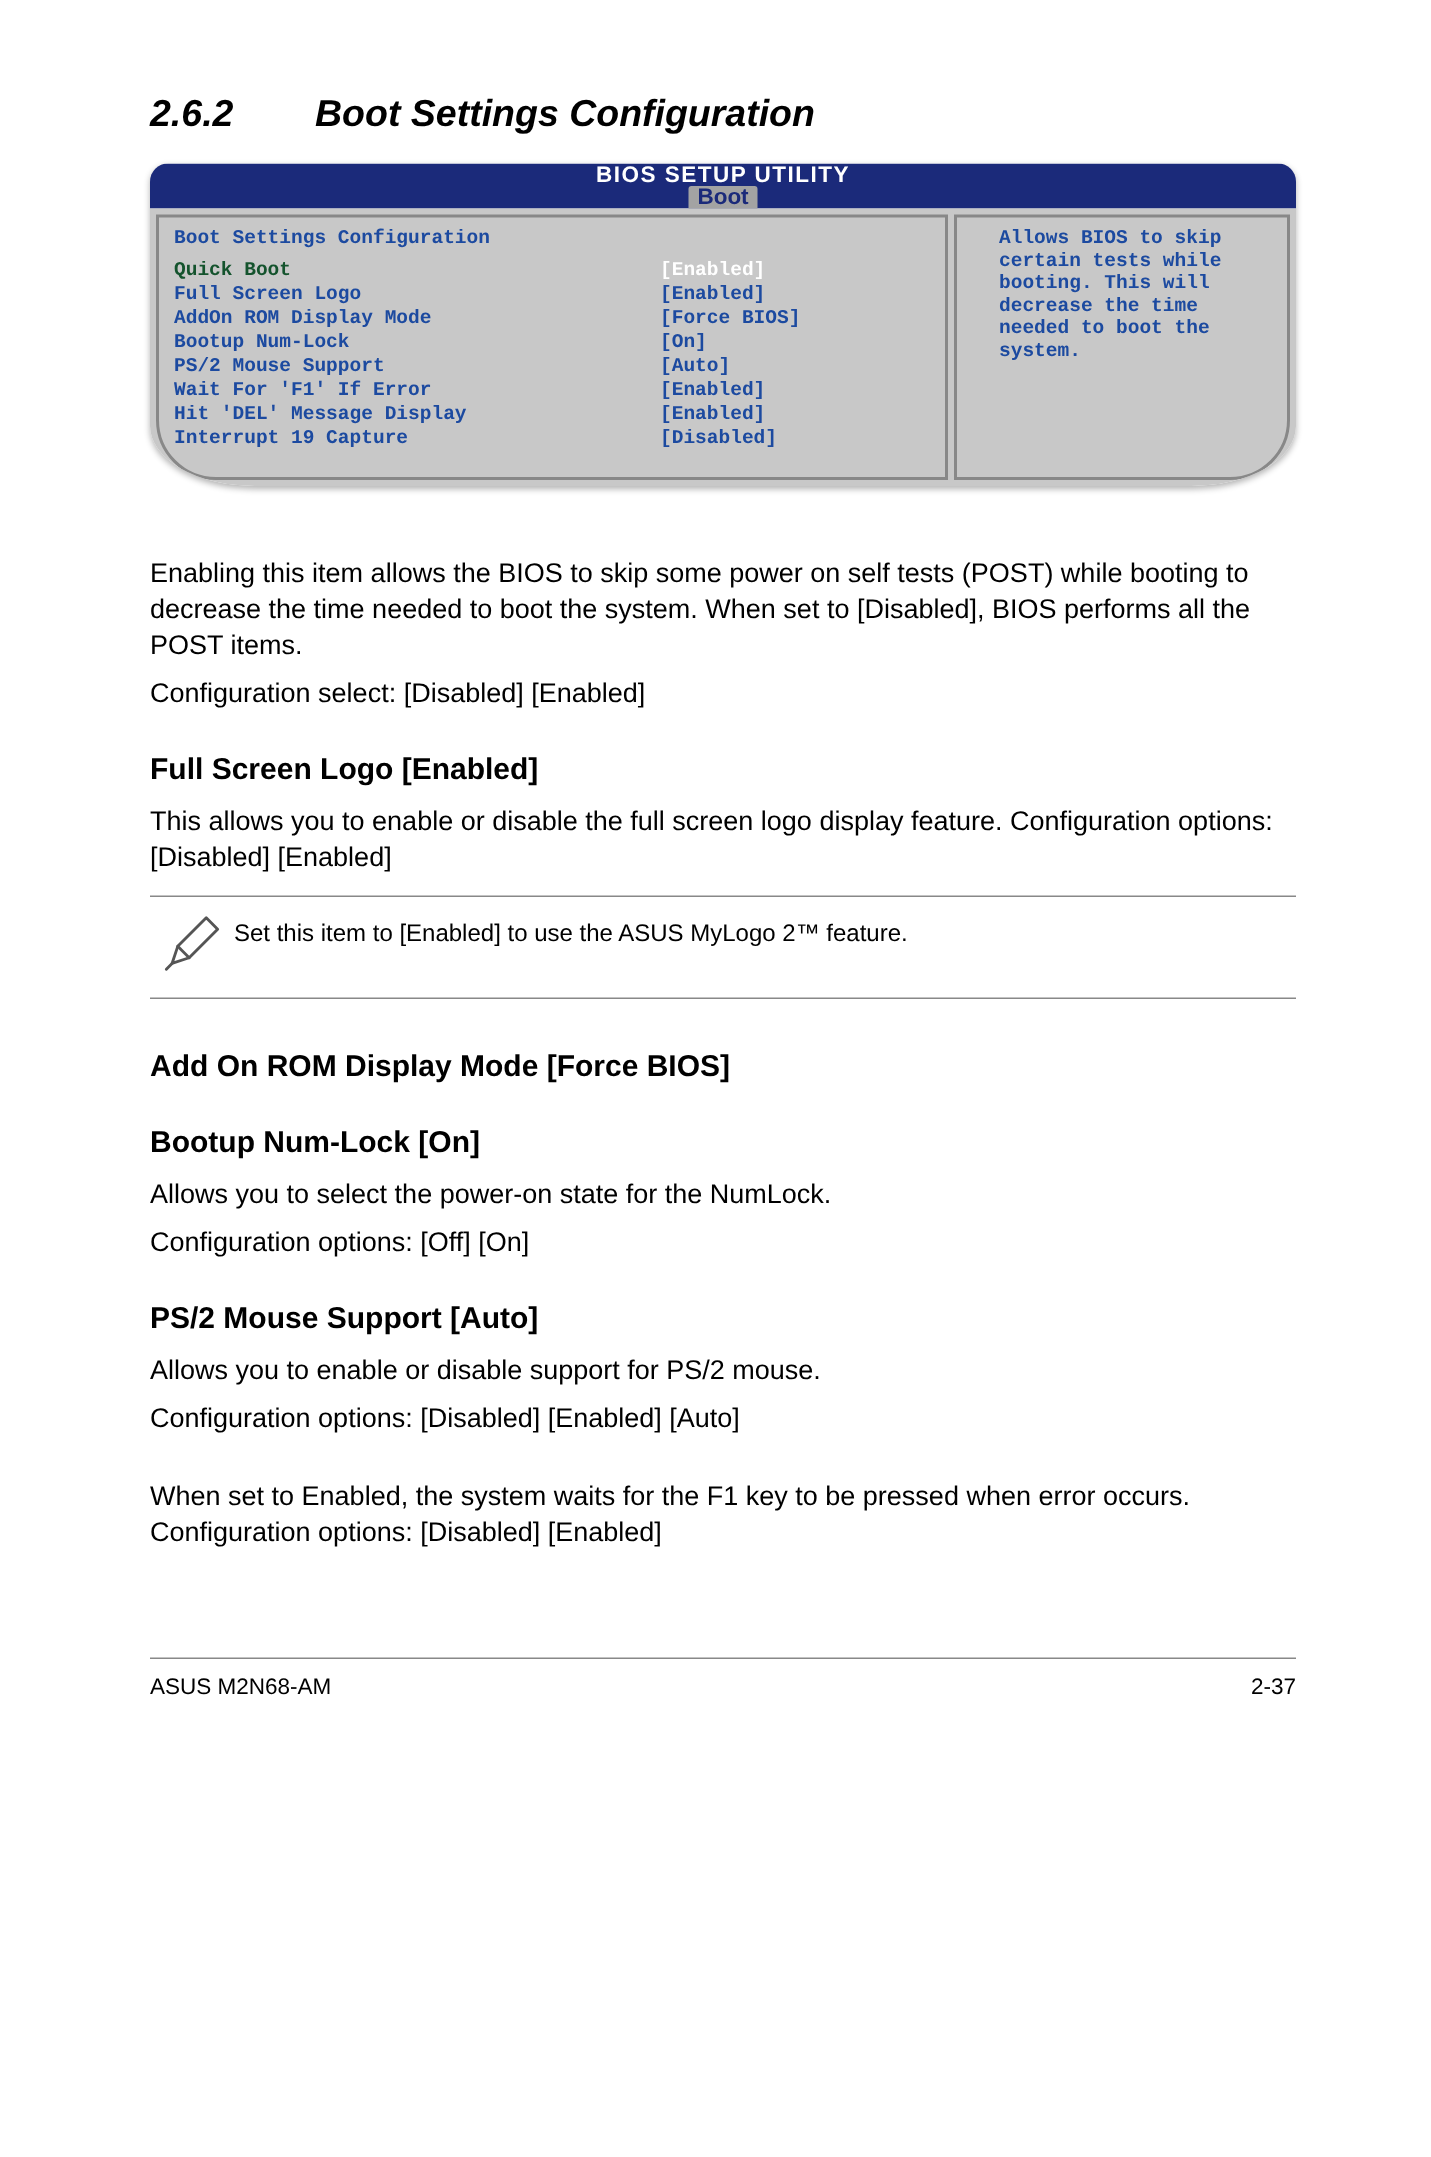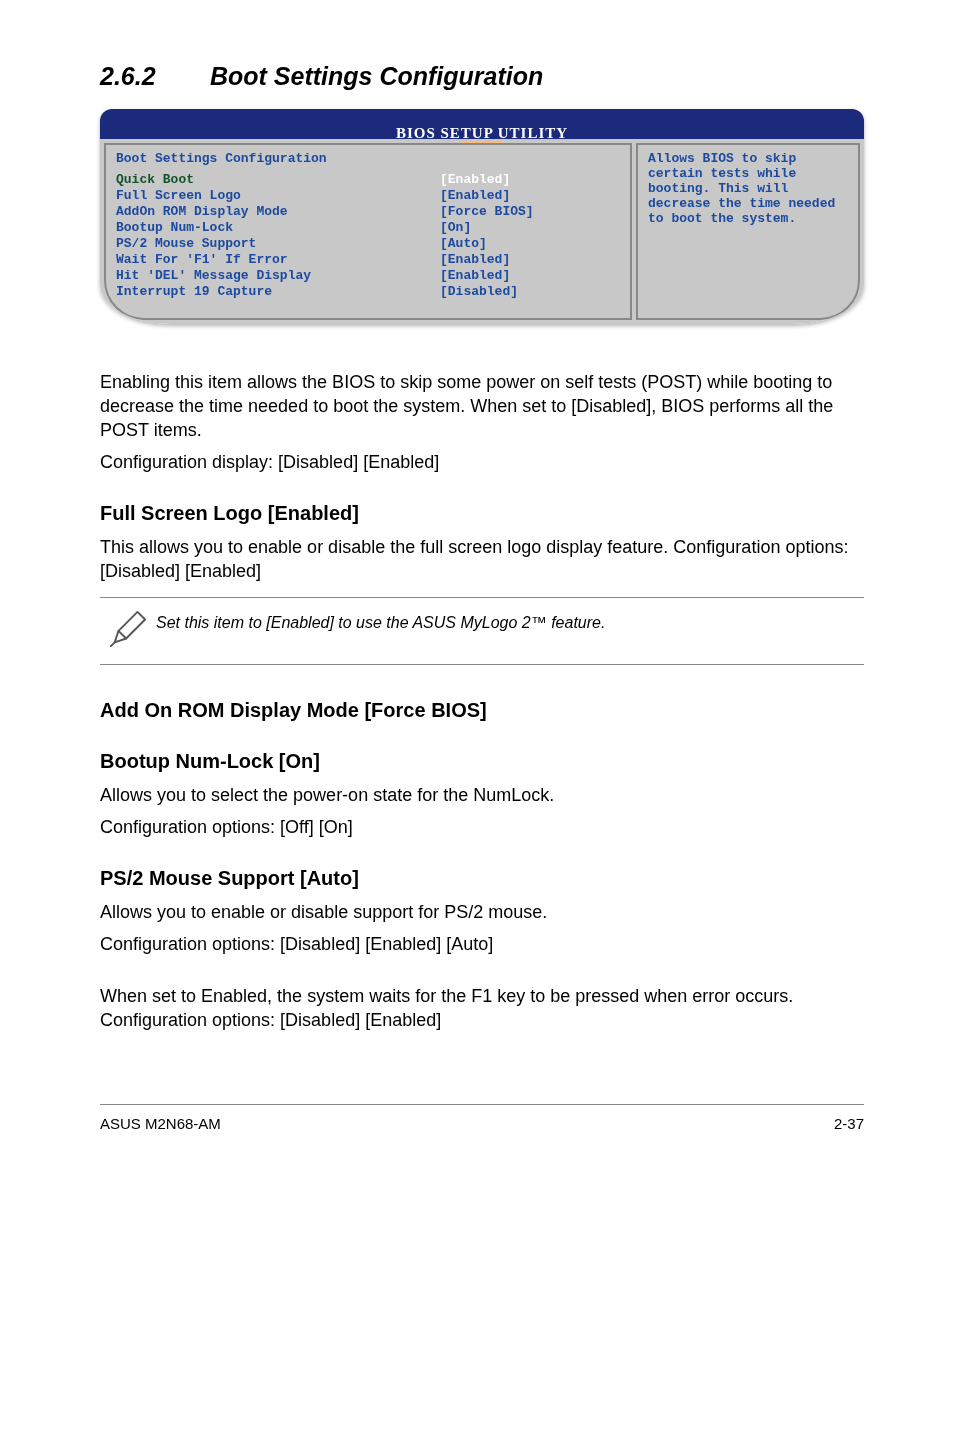--- a/index.html
+++ b/index.html
@@ -1,37 +1,37 @@
 <!DOCTYPE html>
 <html><head>
 <meta charset="utf-8">
 <style>
   * { box-sizing: border-box; margin: 0; padding: 0; }
   html, body { width: 954px; background: #fff; font-family: Arial, Helvetica, sans-serif; color: #000; }
   .page { padding: 62px 90px 40px 100px; }
   h2.section-num { font-size: 25px; font-weight: bold; margin-bottom: 18px; font-style: italic; }
   .section-num .num { display:inline-block; width:110px; }
   .bios-window { border-radius: 12px 12px 70px 70px / 12px 12px 40px 40px; overflow: hidden; box-shadow: 0 2px 4px rgba(0,0,0,.3); margin-bottom: 46px; }
-  .bios-titlebar { background: #1b2a7a; height: 30px; color:#fff; font-family: Liberation Serif, serif; font-weight:bold; font-size:15px; text-align:center; line-height:15px; padding-top:17px; }
+  .bios-titlebar { background: #1b2a7a; height: 30px; color:#fff; font-family: Liberation Sans, sans-serif; font-weight:bold; font-size:15px; text-align:center; line-height:15px; padding-top:0; }
   .bios-titlebar .line1 { letter-spacing:1px; display:block; padding-top:0; }
-  .bios-titlebar .tab { display:inline-block; background:#fdba74; color:#1b2a7a; padding:0 6px; border-radius:2px 2px 0 0; font-weight:bold; }
+  .bios-titlebar .tab { display:inline-block; background:#a3a3a3; color:#1b2a7a; padding:0 6px; border-radius:2px 2px 0 0; font-weight:bold; }
   .bios-body { display:flex; background:#c8c8c8; font-family:"Courier New", monospace; font-size:13px; font-weight:bold; }
   .bios-left { flex:1; border:2px solid #888; border-radius:0 0 0 40px; margin:4px 2px 4px 4px; padding:6px 10px 18px 10px; background:#c8c8c8; }
-  .bios-right { width:224px; border:2px solid #888; border-radius:0 0 40px 0; margin:4px 4px 4px 2px; padding:6px 10px 18px 10px; color:#1c4aa0; background:#c8c8c8; }
+  .bios-right { width:224px; border:2px solid #888; border-radius:0 0 40px 0; margin:4px 4px 4px 2px; padding:6px 10px 18px 28px; color:#1c4aa0; background:#c8c8c8; }
   .bios-left .hdr { color:#1c4aa0; margin-bottom:6px; }
   .bios-left table { width:100%; border-collapse:collapse; }
   .bios-left td { padding:0 0 0 0; line-height:16px; }
   .bios-left td.val { text-align:left; width:180px; }
   .bios-left tr td { color:#1c4aa0; }
 
   h3.sub { font-size:20px; font-weight:bold; margin: 0 0 10px 0; }
   p.body { font-size:18px; line-height:24px; margin-bottom:8px; }
   .block { margin-bottom:28px; }
 
-  .note-box { display:flex; align-items:flex-start; border-top:1px solid #888; border-bottom:1px solid #888; padding:12px 0 12px 0; margin:6px 0 34px 0;font-style:italic; }
+  .note-box { display:flex; align-items:flex-start; border-top:1px solid #888; border-bottom:1px solid #888; padding:12px 0 12px 0; margin:6px 0 34px 0; }
   .note-icon { width:56px; flex-shrink:0; text-align:center; }
   .note-icon svg { width:38px; height:38px; }
   .note-text { font-size:16px; line-height:22px; padding-top:2px; }
 
   .footer { display:flex; justify-content:space-between; border-top:1px solid #888; padding-top:10px; margin-top:72px; font-size:15px; }
 </style>
 </head>
 <body>
 
 <div class="page">
@@ -86,21 +86,21 @@
         </table>
       </div>
       <div class="bios-right">
         <span>Allows BIOS to skip certain tests while booting. This will decrease the time needed to boot the system.</span>
       </div>
     </div>
   </div>
 
   <div class="block">
     <p class="body">Enabling this item allows the BIOS to skip some power on self tests (POST) while booting to decrease the time needed to boot the system. When set to [Disabled], BIOS performs all the POST items.</p>
-    <p class="body">Configuration display: [Disabled] [Enabled]</p>
+    <p class="body">Configuration select: [Disabled] [Enabled]</p>
   </div>
 
   <div class="block" style="margin-bottom:14px;">
     <h3 class="sub">Full Screen Logo [Enabled]</h3>
     <p class="body">This allows you to enable or disable the full screen logo display feature. Configuration options: [Disabled] [Enabled]</p>
   </div>
 
   <div class="note-box">
     <div class="note-icon">
       <svg viewBox="0 0 40 40">

